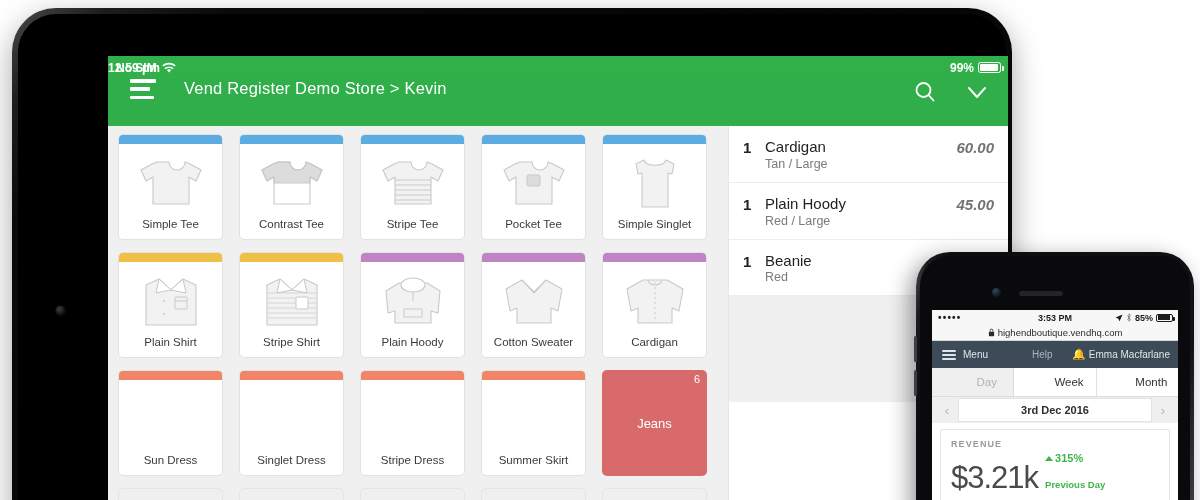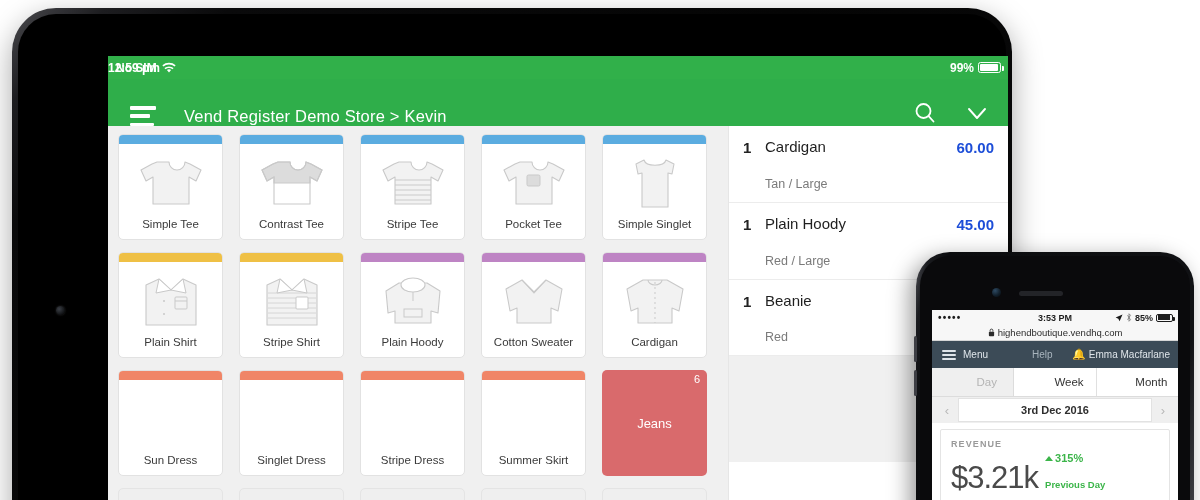--- a/index.html
+++ b/index.html
@@ -43,21 +43,21 @@
   .ios-status .right{position:absolute;right:7px;display:flex;align-items:center;gap:4px;}
   .batt{
     width:23px;height:11px;border:1.4px solid #fff;border-radius:2.5px;position:relative;
     box-sizing:border-box;
   }
   .batt:after{content:"";position:absolute;right:-3.6px;top:3px;width:2px;height:5px;background:#fff;border-radius:0 1px 1px 0;}
   .batt i{position:absolute;left:1px;top:1px;bottom:1px;width:17.5px;background:#fff;border-radius:1px;display:block;}
 
   
   .navbar{
-    height:47px;background:#2fae4a;display:flex;align-items:flex-end;
+    height:47px;background:#2fae4a;display:flex;align-items:flex-start;
     color:#fff;position:relative;
   }
   .burger{margin-left:22px;width:26px;height:20px;display:flex;flex-direction:column;justify-content:space-between;cursor:pointer;}
   .burger span{height:3.5px;background:#fff;border-radius:1px;display:block;}
   .burger span:nth-child(1){width:26px;}
   .burger span:nth-child(2){width:20px;}
   .burger span:nth-child(3){width:24px;}
   .nav-title{margin-left:28px;font-size:16.5px;letter-spacing:.2px;}
   .nav-right{position:absolute;right:18px;display:flex;align-items:center;gap:26px;}
   .ic{width:26px;height:26px;display:block;}
@@ -94,22 +94,22 @@
 
   
   .cart-pane{flex:1;background:#fff;border-left:1px solid #e6e6e6;}
   .cart-row{
     display:flex;align-items:flex-start;padding:12px 14px 11px 14px;
     border-bottom:1px solid #ececec;cursor:pointer;
   }
   .cart-qty{width:22px;font-size:15px;font-weight:bold;color:#222;padding-top:1px;}
   .cart-mid{flex:1;}
   .cart-name{font-size:15px;color:#1f1f1f;line-height:1.25;}
-  .cart-var{font-size:12.5px;color:#7a7a7a;margin-top:20px;}
-  .cart-price{font-size:15px;font-weight:bold;color:#1d4ed8;padding-top:1px;}
+  .cart-var{font-size:12.5px;color:#7a7a7a;margin-top:0;}
+  .cart-price{font-size:15px;font-weight:bold;color:#737373;padding-top:1px;font-style:italic;}
   .cart-filler{background:#f0f0f0;height:106px;}
 
   
   .phone{
     position:absolute;left:916px;top:252px;width:278px;height:300px;
     background:linear-gradient(100deg,#55565c 0%,#1a1b1f 4%,#0b0c0e 10%,#0e0f11 50%,#101114 88%,#4a4b51 100%);
     border-radius:34px;
     box-shadow:-6px 6px 22px rgba(0,0,0,.4);
   }
   .phone-inner{position:absolute;left:4px;top:4px;right:4px;bottom:4px;border-radius:30px;background:#0a0a0c;}

